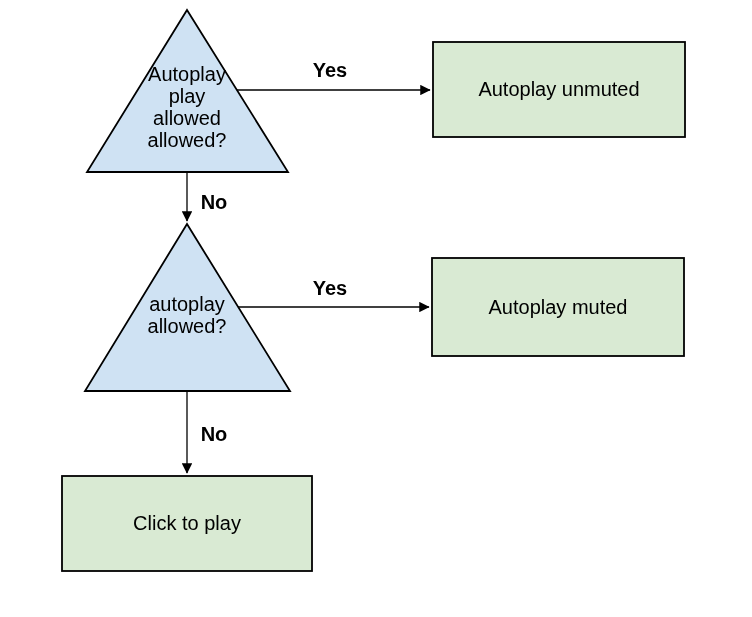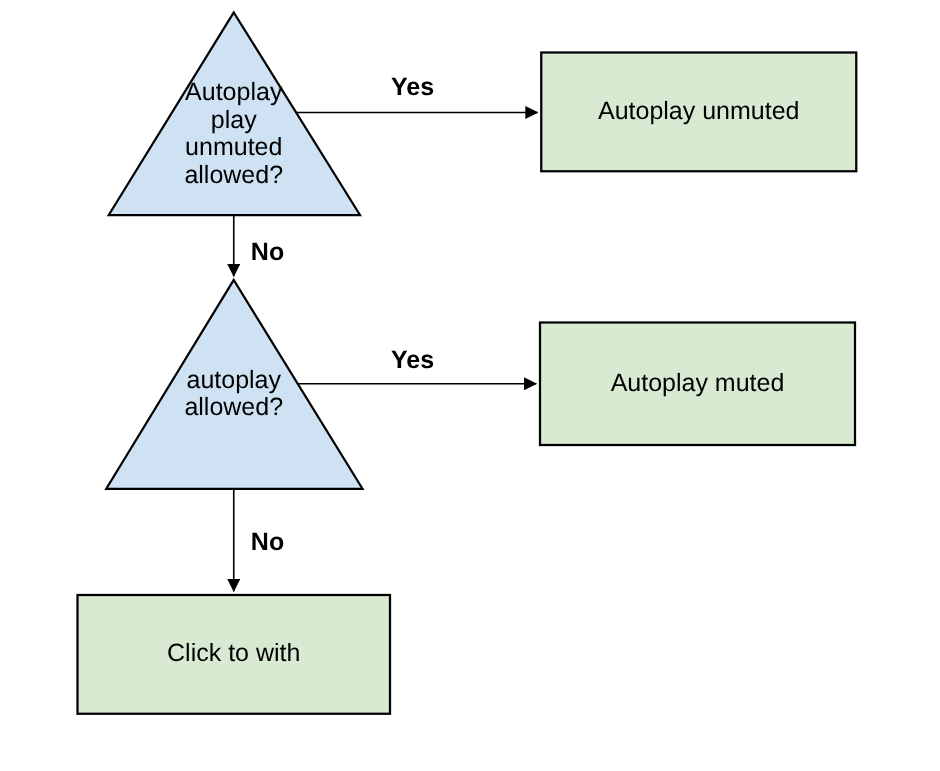--- a/index.html
+++ b/index.html
@@ -83,31 +83,31 @@
 
     <line class="edge" x1="237" y1="90" x2="430" y2="90" marker-end="url(#arrowhead)"></line>
     <line class="edge" x1="187" y1="172" x2="187" y2="221" marker-end="url(#arrowhead)"></line>
     <line class="edge" x1="238" y1="307" x2="429" y2="307" marker-end="url(#arrowhead)"></line>
     <line class="edge" x1="187" y1="391" x2="187" y2="473" marker-end="url(#arrowhead)"></line>
   </svg>
 
   <div class="label decision-label" style="left:112px; top:63px; width:150px;">
     <div>Autoplay</div>
     <div>play</div>
-    <div>unmuted</div>
+    <div>allowed</div>
     <div>allowed?</div>
   </div>
 
   <div class="label decision-label" style="left:112px; top:293px; width:150px;">
     <div>autoplay</div>
     <div>allowed?</div>
   </div>
 
   <div class="label outcome-label" style="left:433px; top:42px; width:252px; height:95px;">Autoplay unmuted</div>
   <div class="label outcome-label" style="left:432px; top:258px; width:252px; height:98px;">Autoplay muted</div>
-  <div class="label outcome-label" style="left:62px; top:476px; width:250px; height:95px;">Click to with</div>
+  <div class="label outcome-label" style="left:62px; top:476px; width:250px; height:95px;">Click to play</div>
 
   <div class="label edge-label" style="left:330px; top:61px;">Yes</div>
   <div class="label edge-label" style="left:214px; top:193px;">No</div>
   <div class="label edge-label" style="left:330px; top:279px;">Yes</div>
   <div class="label edge-label" style="left:214px; top:425px;">No</div>
 
 </div>
 
 </body></html>

